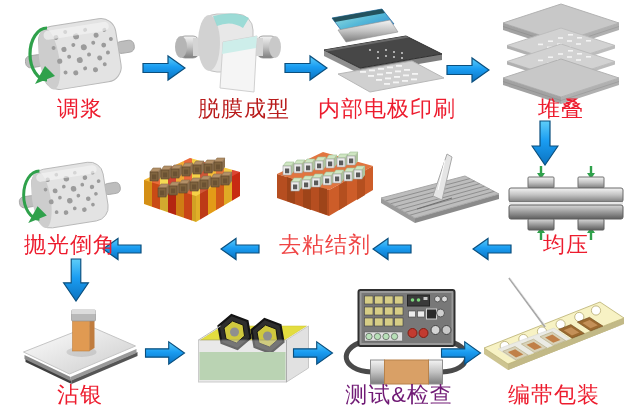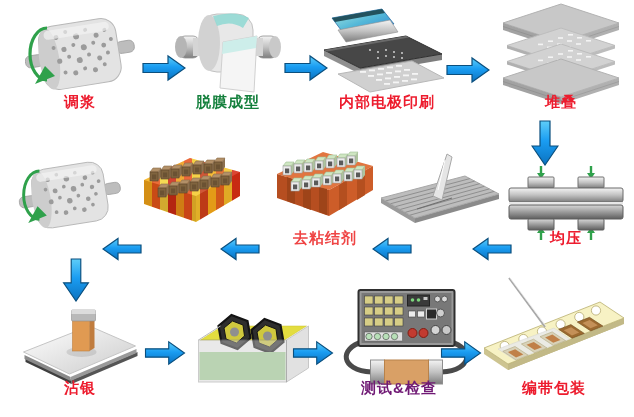--- a/index.html
+++ b/index.html
@@ -4,22 +4,22 @@
 <style>
   html,body{margin:0;padding:0}
   body{
     width:634px;height:417px;background:#ffffff;overflow:hidden;position:relative;
     font-family:"Liberation Sans","DejaVu Sans",sans-serif;
   }
   .stage{position:absolute;left:0;top:0;width:634px;height:417px}
   .step{position:absolute;text-align:center}
   .step .icon{position:absolute;top:0;left:50%;transform:translateX(-50%);line-height:0}
   .step .label{
-    position:absolute;bottom:12px;left:0;width:100%;
-    color:#ed1c2e;font-weight:bold;font-size:15px;letter-spacing:1px;white-space:nowrap;
+    position:absolute;bottom:0;left:0;width:100%;
+    color:#ed1c2e;font-weight:normal;font-size:22px;letter-spacing:1px;white-space:nowrap;
   }
   .arrow{position:absolute;line-height:0}
   svg{display:block}
 </style>
 </head>
 <body>
 
 <svg width="0" height="0" style="position:absolute" aria-hidden="true">
   <defs>
     <linearGradient id="gBlue" x1="0" y1="0" x2="0" y2="1">
@@ -119,21 +119,21 @@
         <rect x="84" y="28" width="20" height="22" rx="6" fill="url(#gMetalV)" stroke="#8f8f8f" stroke-width="0.8"></rect>
         <ellipse cx="102" cy="39" rx="6" ry="11" fill="#c9c9c9"></ellipse>
         <rect x="20" y="30" width="70" height="18" fill="#d5d5d5"></rect>
         <rect x="28" y="6" width="52" height="58" rx="16" fill="#e8e8e8" stroke="#c2c2c2"></rect>
         <ellipse cx="36" cy="35" rx="11" ry="28" fill="#d2d2d2"></ellipse>
         <path d="M40,8 Q62,2 76,10 L70,20 Q58,12 44,18 Z" fill="#8ed8d2" opacity="0.85"></path>
         <polygon points="50,34 84,28 81,84 47,80" fill="#f5f5f5" stroke="#d0d0d0"></polygon>
         <polygon points="50,34 84,28 83,40 49,46" fill="#cdeeea"></polygon>
       </svg>
     </span>
-    <div class="label" style="color: #15803d;">脱膜成型</div>
+    <div class="label" style="color: #b91c1c; text-align: right;">脱膜成型</div>
   </div>
 
   <div class="arrow" style="left:284px;top:54px">
     <svg width="44" height="28" viewBox="0 0 44 28">
         <polygon points="1,9.5 26,9.5 26,2 43,14 26,26 26,18.5 1,18.5" fill="url(#gBlue)" stroke="#0a4f7e" stroke-width="1.2"></polygon>
       </svg>
   </div>
 
   <div class="step" style="left:314px;top:4px;width:146px;height:120px">
     <span class="icon">
@@ -437,20 +437,21 @@
               <circle cx="58" cy="55" r="2"></circle>
               <circle cx="68" cy="58" r="2.5"></circle>
               <circle cx="78" cy="54" r="2"></circle>
           </g>
           <rect x="22" y="12" width="66" height="9" rx="4.5" fill="#f5f5f5" opacity="0.65"></rect>
         </g>
         <path d="M22,14 A17,26 0 1 0 22,66" fill="none" stroke="#2fa14b" stroke-width="3.2"></path>
         <polygon points="30,62 10,70 20,52" fill="#2fa14b"></polygon>
       </svg>
     </span>
+    <div class="label" style="color: rgb(237, 28, 46);">抛光倒角</div>
   </div>
 
   <div class="arrow" style="left:62px;top:258px">
     <svg width="28" height="44" viewBox="0 0 28 46">
         <polygon points="9,1 19,1 19,26 27,26 14,45 1,26 9,26" fill="url(#gBlue)" stroke="#0a4f7e" stroke-width="1.2"></polygon>
       </svg>
   </div>
 
   <div class="step" style="left:16px;top:298px;width:128px;height:112px">
     <span class="icon">

